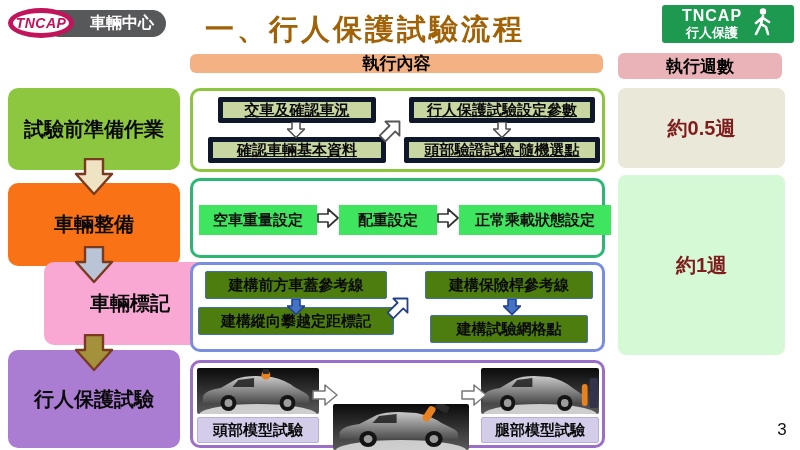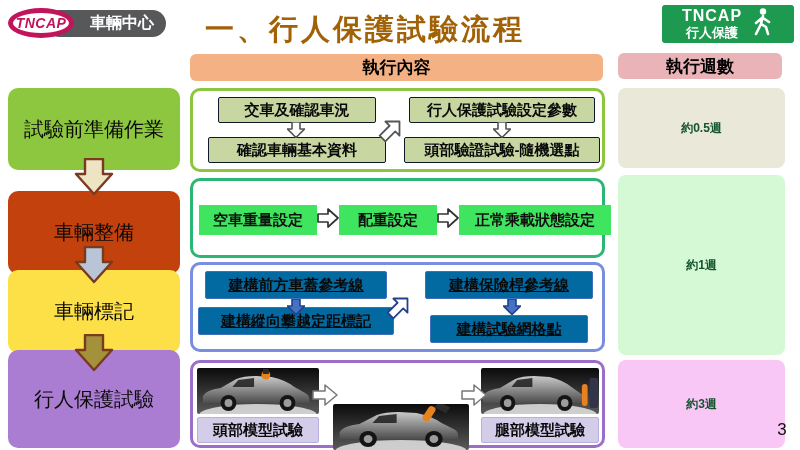--- a/index.html
+++ b/index.html
@@ -19,59 +19,59 @@
                font-size:29px;font-weight:bold;letter-spacing:3px;color:#a16207;}
   .tncap{position:absolute;left:662px;top:5px;width:132px;height:38px;background:#1e9a50;
          border-radius:3px;display:flex;align-items:center;justify-content:center;gap:8px;}
   .tncap .txt{display:flex;flex-direction:column;align-items:center;color:#fff;line-height:1.15;}
   .tncap .t1{font-size:16px;font-weight:bold;letter-spacing:1px;}
   .tncap .t2{font-size:13px;font-weight:bold;}
 
   
   .hdr{position:absolute;display:flex;align-items:center;justify-content:center;
        font-weight:bold;font-size:17px;border-radius:6px;color:#000;}
-  .hdr-content{left:190px;top:54px;width:413px;height:27px;background:#f4b183;}
+  .hdr-content{left:190px;top:54px;width:413px;height:19px;background:#f4b183;}
   .hdr-weeks{left:618px;top:53px;width:164px;height:26px;background:#e9b3b8;}
 
   
   .stage{position:absolute;left:8px;width:172px;border-radius:10px;display:flex;
-         align-items:center;justify-content:center;font-weight:normal;font-size:20px;color:#0a0a0a;}
+         align-items:center;justify-content:center;font-weight:bold;font-size:20px;color:#0a0a0a;}
   .stage1{top:88px;height:82px;background:#8dc63f;}
-  .stage2{top:191px;height:83px;background:#c2410c;}
-  .stage3{top:270px;height:83px;background:#fde047;}
+  .stage2{top:183px;height:83px;background:#f97316;}
+  .stage3{top:262px;height:83px;background:#f9a8d4;margin-left:36px;}
   .stage4{top:350px;height:98px;background:#aa7dd3;}
   .stage-arrow{position:absolute;left:74px;width:40px;height:38px;z-index:6;}
 
   
   .cbox{position:absolute;left:190px;width:415px;background:#fff;border-radius:10px;box-sizing:border-box;}
   .cbox1{top:88px;height:84px;border:3px solid #8cc63e;}
   .cbox2{top:178px;height:80px;border:3px solid #2cb673;}
   .cbox3{top:262px;height:90px;border:3px solid #7a8ee0;}
   .cbox4{top:360px;height:88px;border:3px solid #9b6fc8;}
 
   .minibox{position:absolute;display:flex;align-items:center;justify-content:center;
            font-weight:bold;font-size:15px;color:#0a0a0a;box-sizing:border-box;border-radius:2px;}
-  .sage{background:#c8d7a2;border:1px solid #0f172a;height:26px;}
+  .sage{background:#c8d7a2;border:5px solid #0f172a;height:26px;text-decoration:underline;}
   .vgreen{background:#3fe55f;height:30px;position:static;display:flex;align-items:center;
           justify-content:center;font-weight:bold;font-size:15px;box-sizing:border-box;}
-  .mblue{background:#0369a1;border:1px solid #3f6fbd;height:28px;text-decoration:underline;}
+  .mblue{background:#4d7c0f;border:1px solid #3f6fbd;height:28px;}
 
   .h-flow{position:absolute;left:6px;top:24px;display:flex;align-items:center;}
   .sm-arrow{position:absolute;}
 
   
   .panel{position:absolute;top:5px;}
   .photo{width:100%;height:46px;border-radius:2px;overflow:hidden;display:block;}
   .plabel{margin-top:3px;height:26px;background:#d3cdea;border:1px solid #b9aede;border-radius:2px;
           display:flex;align-items:center;justify-content:center;font-weight:bold;font-size:15px;
           box-sizing:border-box;color:#0a0a0a;}
 
   
   .dur{position:absolute;left:618px;width:167px;border-radius:8px;display:flex;align-items:center;
-       justify-content:center;font-weight:bold;font-size:12px;color:#14532d;}
+       justify-content:center;font-weight:bold;font-size:20px;color:#7f1d1d;}
   .dur1{top:88px;height:80px;background:#e9e8d9;}
   .dur2{top:175px;height:180px;background:#d5f8d5;}
   .dur3{top:360px;height:88px;background:#f8c7f5;}
 
   .page-num{position:absolute;left:770px;top:420px;width:24px;text-align:center;
             font-size:17px;color:#111;}
 </style>
 </head>
 <body>
 
@@ -250,17 +250,16 @@
     </span>
     <span class="sm-arrow" style="left:268px;top:20px;">
       <svg width="26" height="24" viewBox="0 0 26 24">
         <polygon points="1,8 13,8 13,2 25,12 13,22 13,16 1,16" fill="#fff" stroke="#777" stroke-width="1.5" stroke-linejoin="round"></polygon>
       </svg>
     </span>
   </div>
 
   <div class="dur dur1">約0.5週</div>
   <div class="dur dur2">約1週</div>
-  <div class="dur dur3">約3週</div>
 
   <div class="page-num">3</div>
 
 </div>
 
 </body></html>

